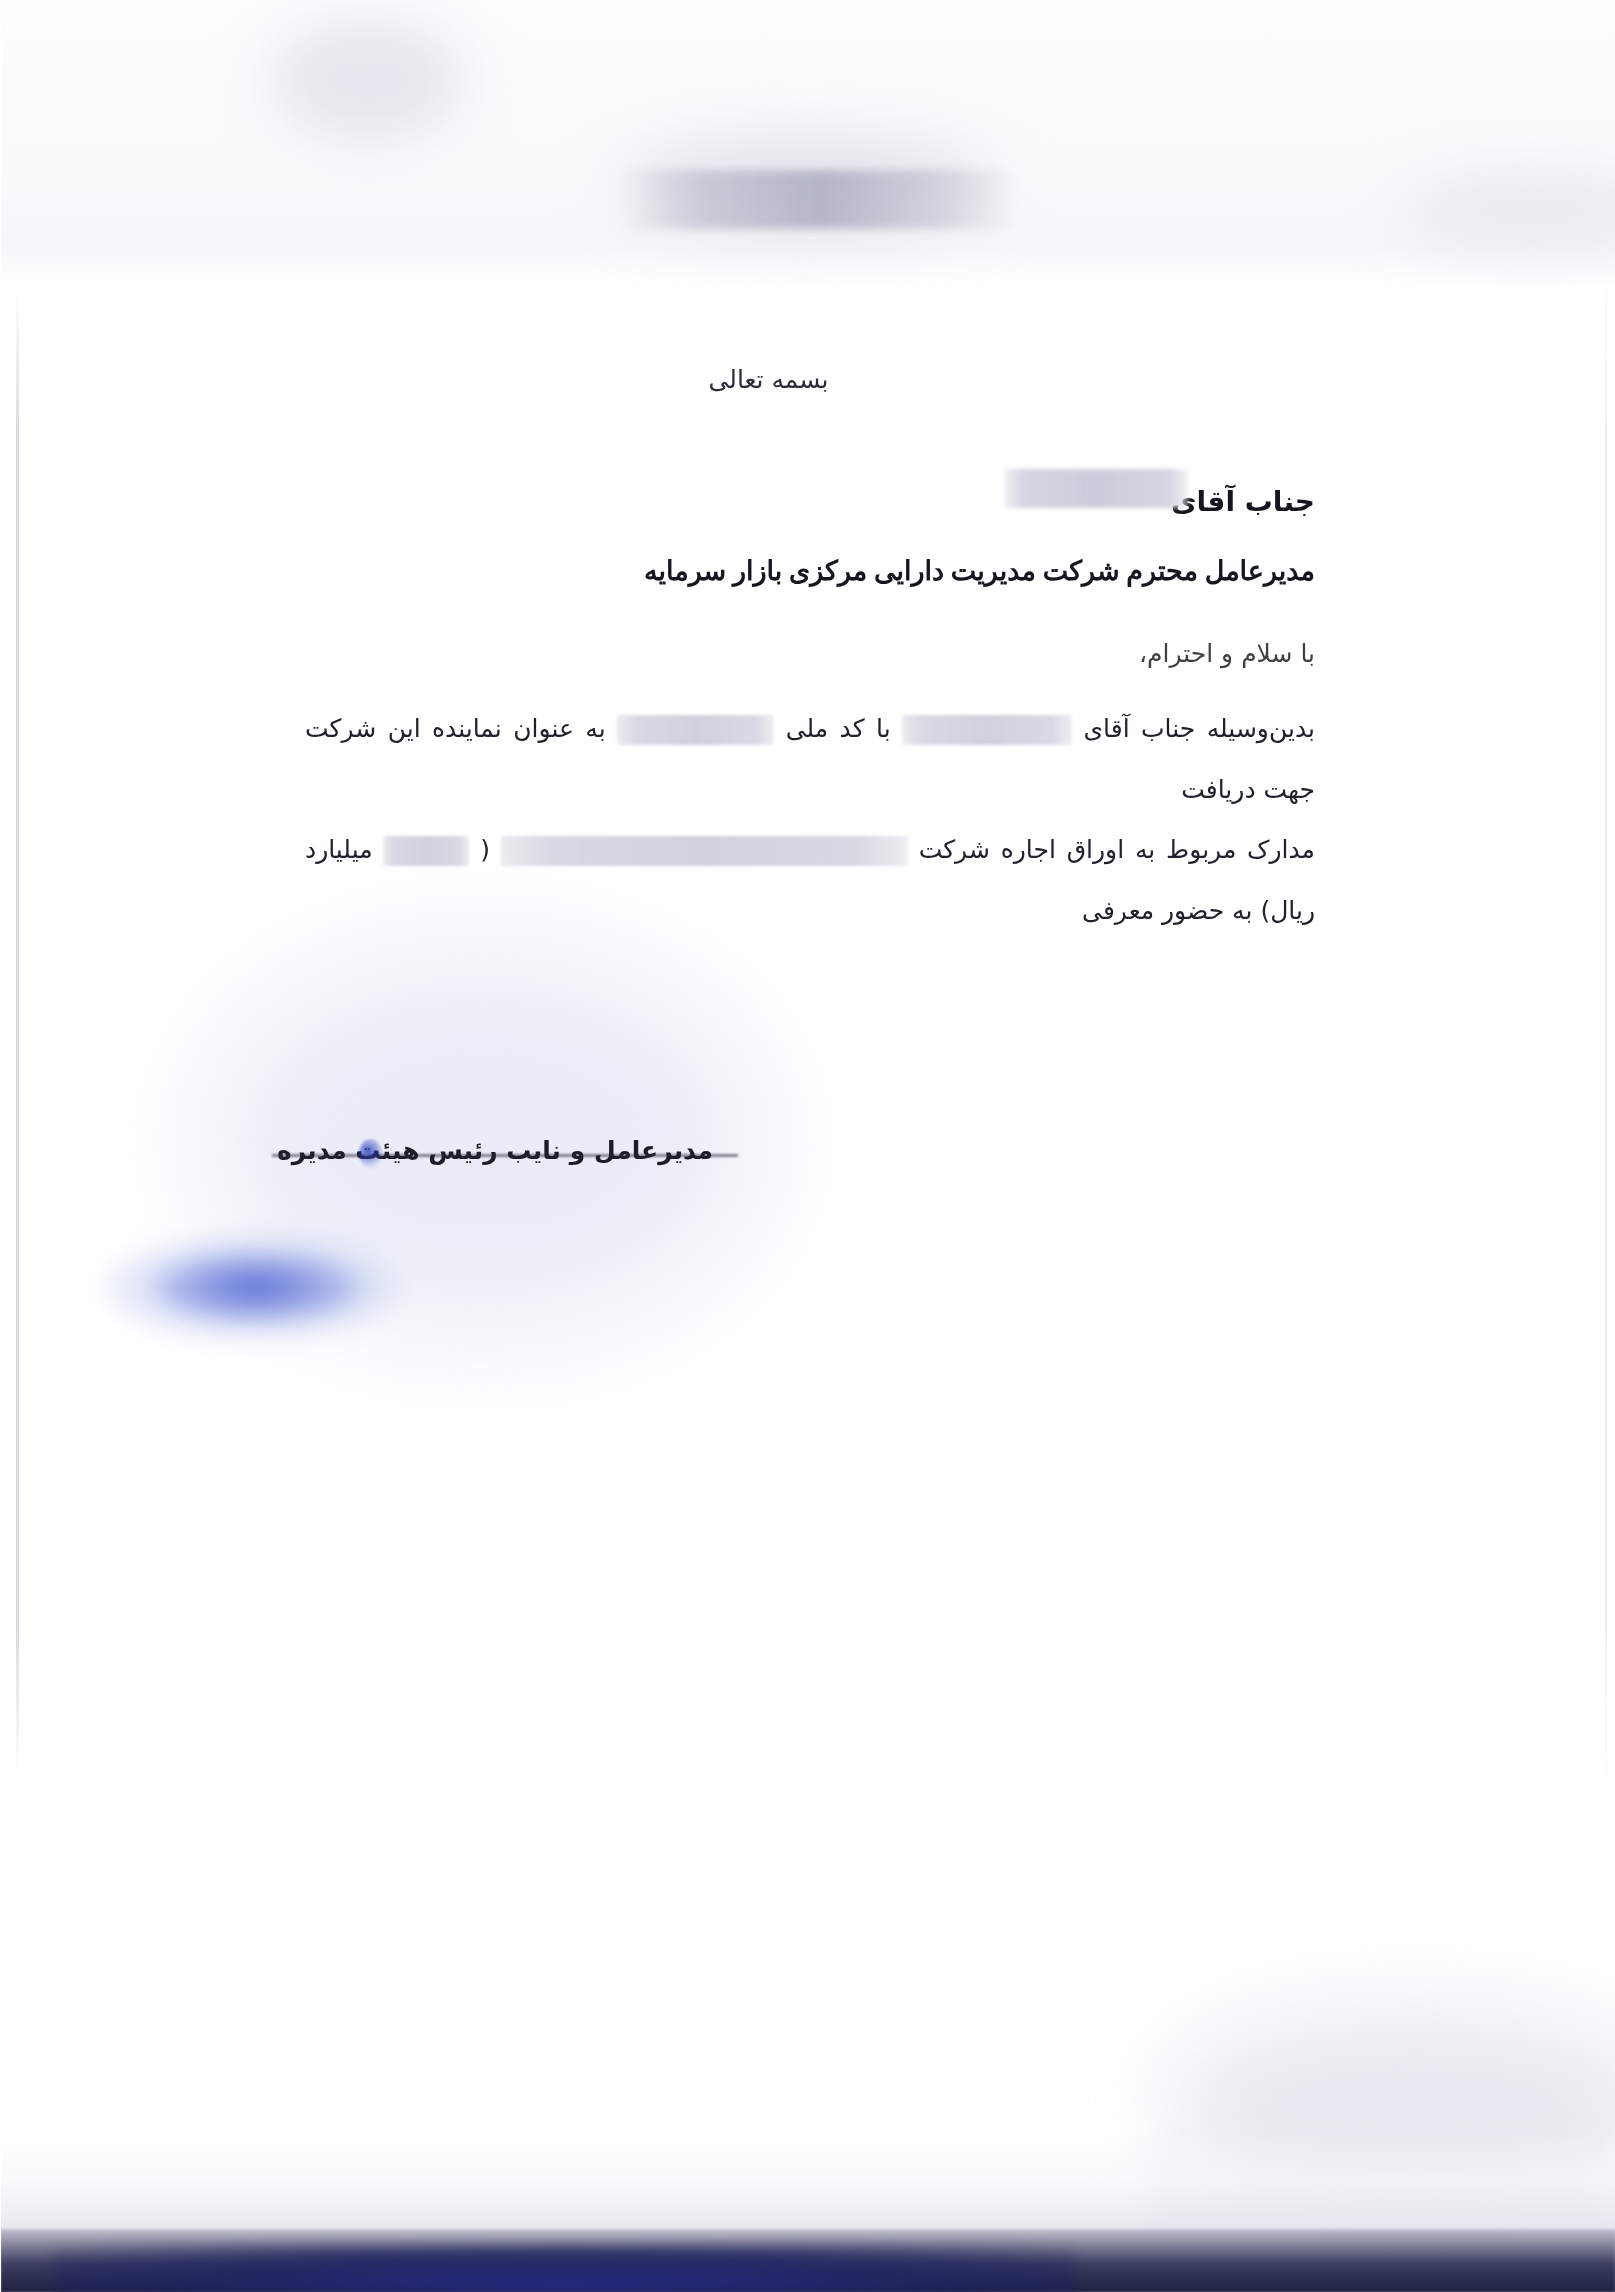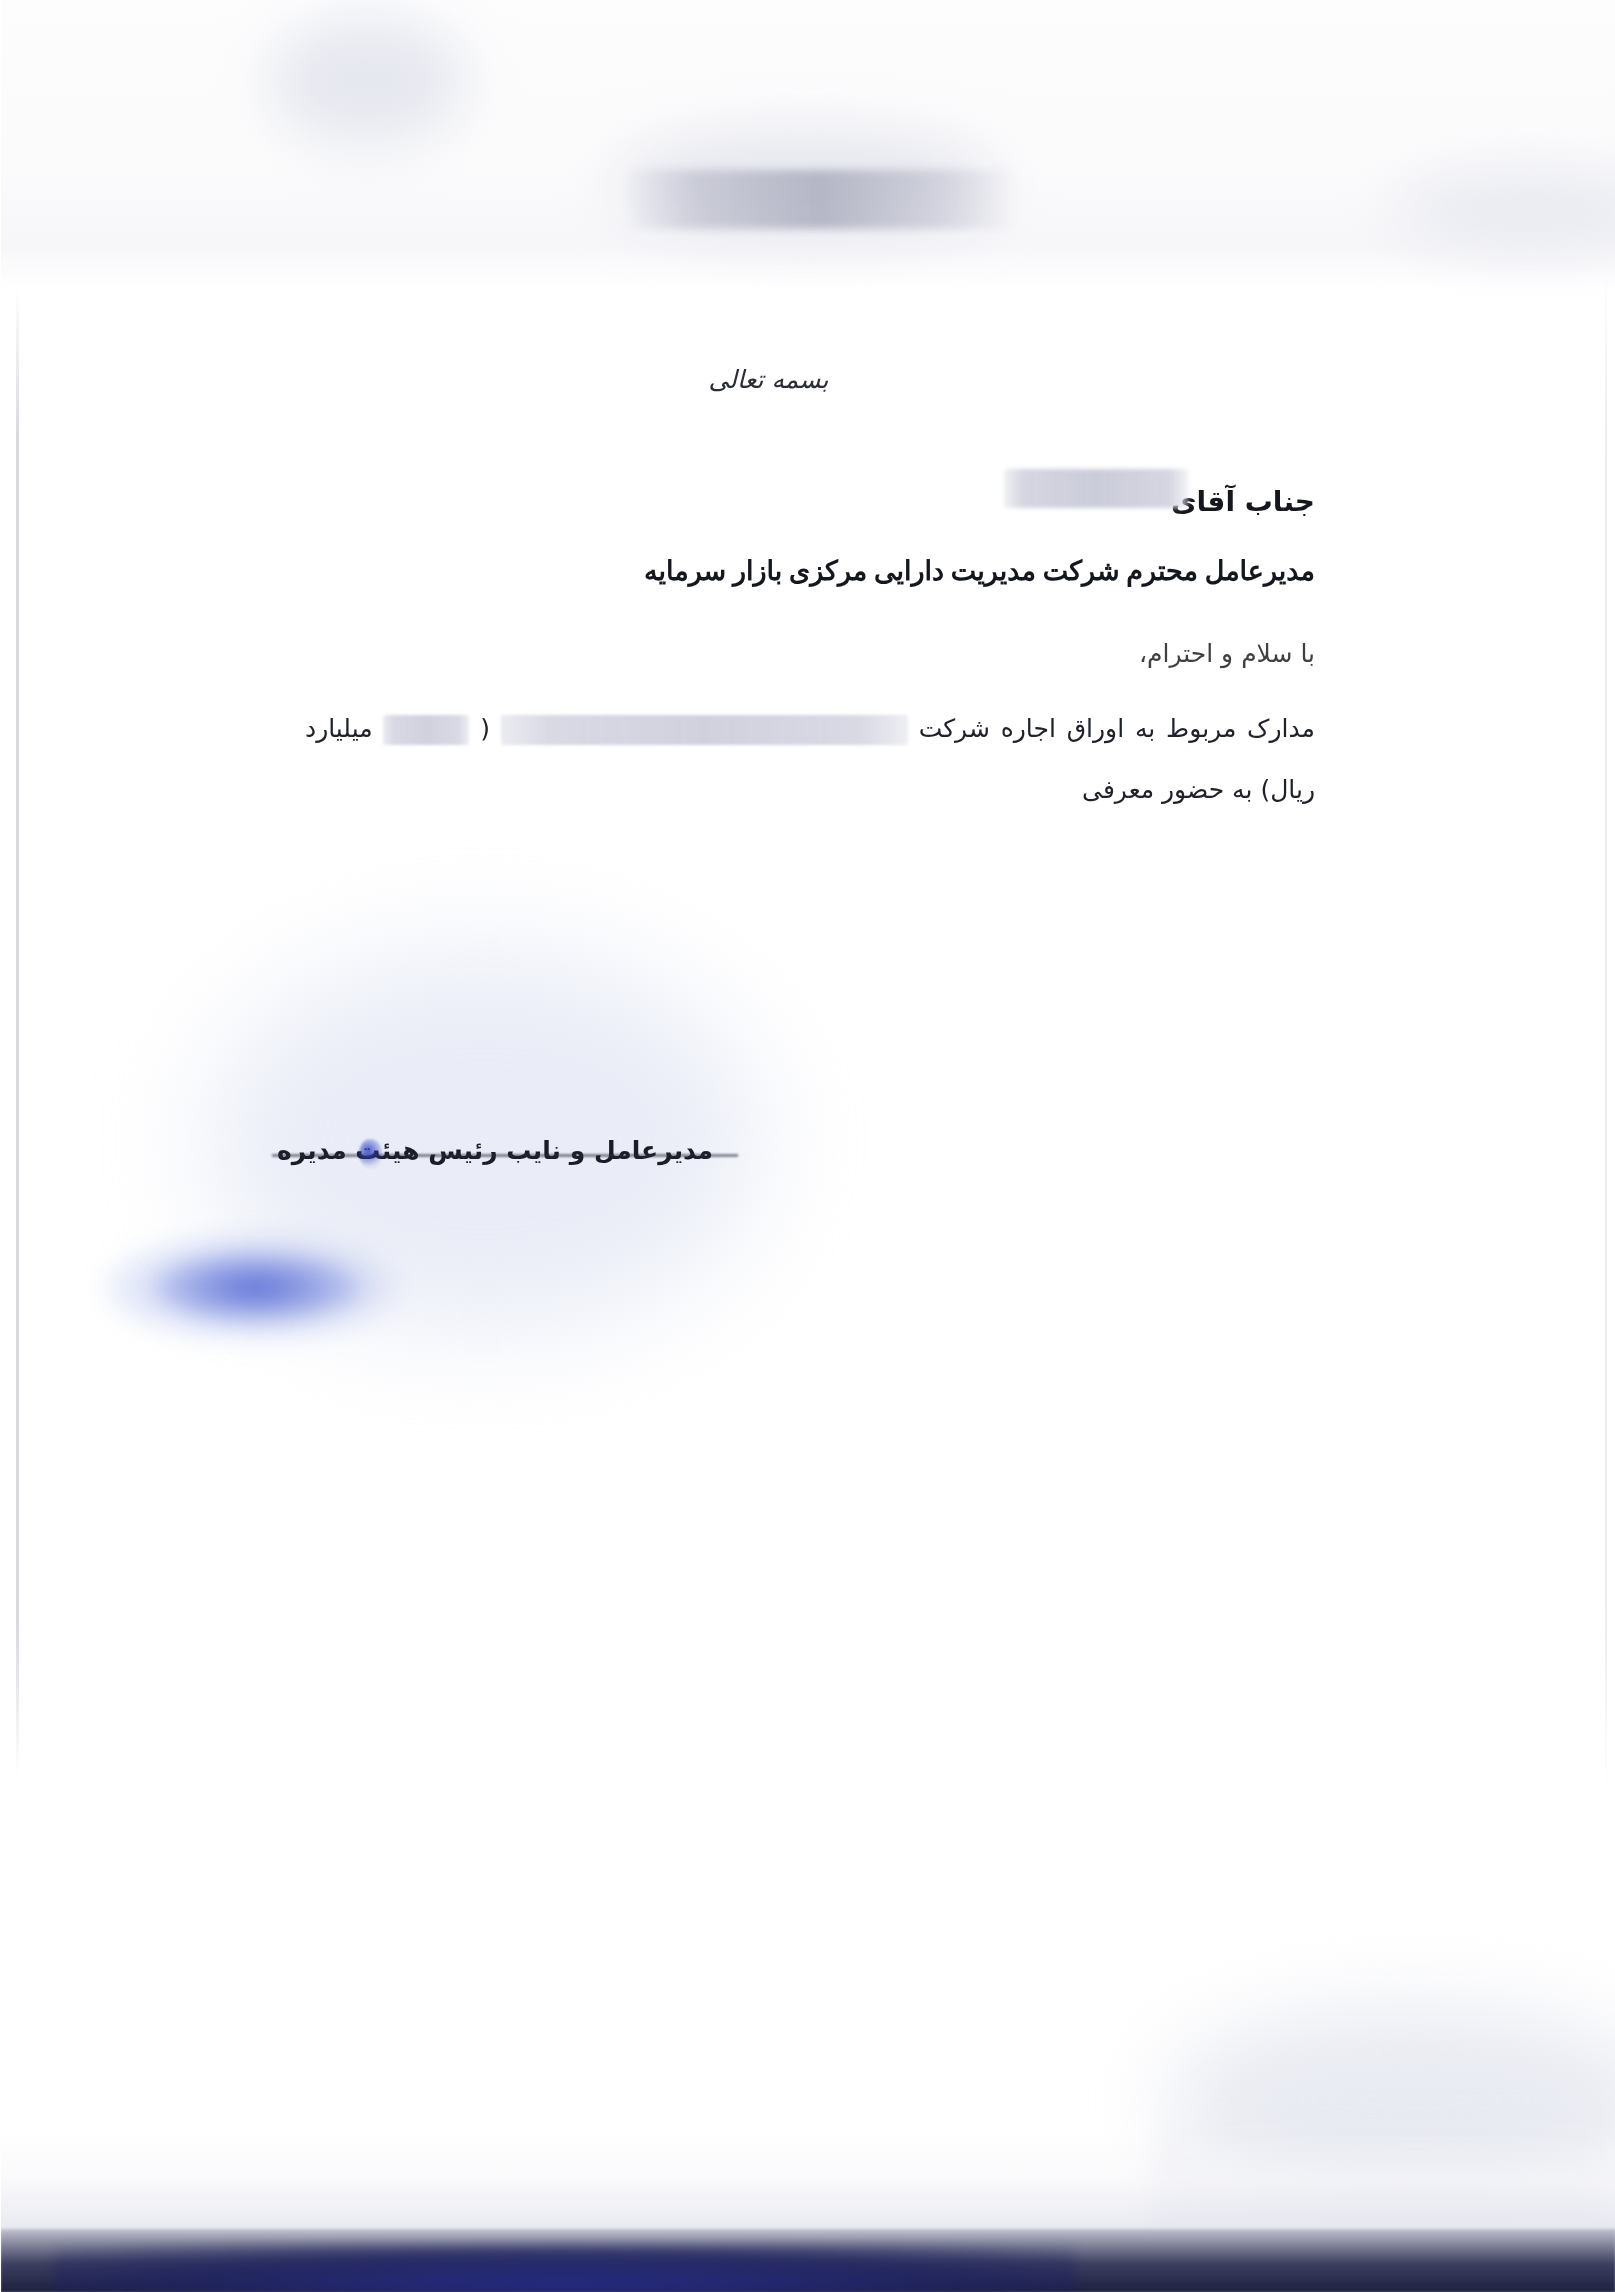--- a/index.html
+++ b/index.html
@@ -104,21 +104,21 @@
     line-height: 1.75;
     white-space: nowrap;
   }
   .bismillah {
     top: 358px; left: 0; right: 0;
     text-align: center;
     font-size: 25px;
     color: #2a2c36;
     white-space: normal;
   }
-  .bismillah span { display: inline-block; margin-right: 79px; font-style: italic; }
+  .bismillah span { display: inline-block; margin-right: 79px; }
 
   .addressee {
     top: 477px; right: 301px;
     font-size: 28px;
     font-weight: bold;
     color: #15171f;
   }
   .addressee-title {
     top: 548px; right: 301px;
     font-size: 27px;
@@ -230,20 +230,27 @@
   <div class="txt addressee">جناب آقای</div>
   <div class="rbox rbox-name"></div>
 
   <div class="txt addressee-title">مدیرعامل محترم شرکت مدیریت دارایی مرکزی بازار سرمایه</div>
 
   <div class="txt greeting">با سلام و احترام،</div>
 
   <div class="body-block">
     <p>
       <span class="body-line">
+        <span>بدین‌وسیله جناب آقای</span>
+        <span class="redact" style="width:170px"></span>
+        <span>با کد ملی</span>
+        <span class="redact" style="width:157px"></span>
+        <span>به عنوان نماینده این شرکت جهت دریافت</span>
+      </span>
+      <span class="body-line">
         <span>مدارک مربوط به اوراق اجاره شرکت</span>
         <span class="redact" style="width:407px"></span>
         <span>(</span>
         <span class="redact" style="width:86px"></span>
         <span>میلیارد ریال) به حضور معرفی</span>
       </span>
     </p>
   </div>
 
   <div class="stamp-blue"></div>

